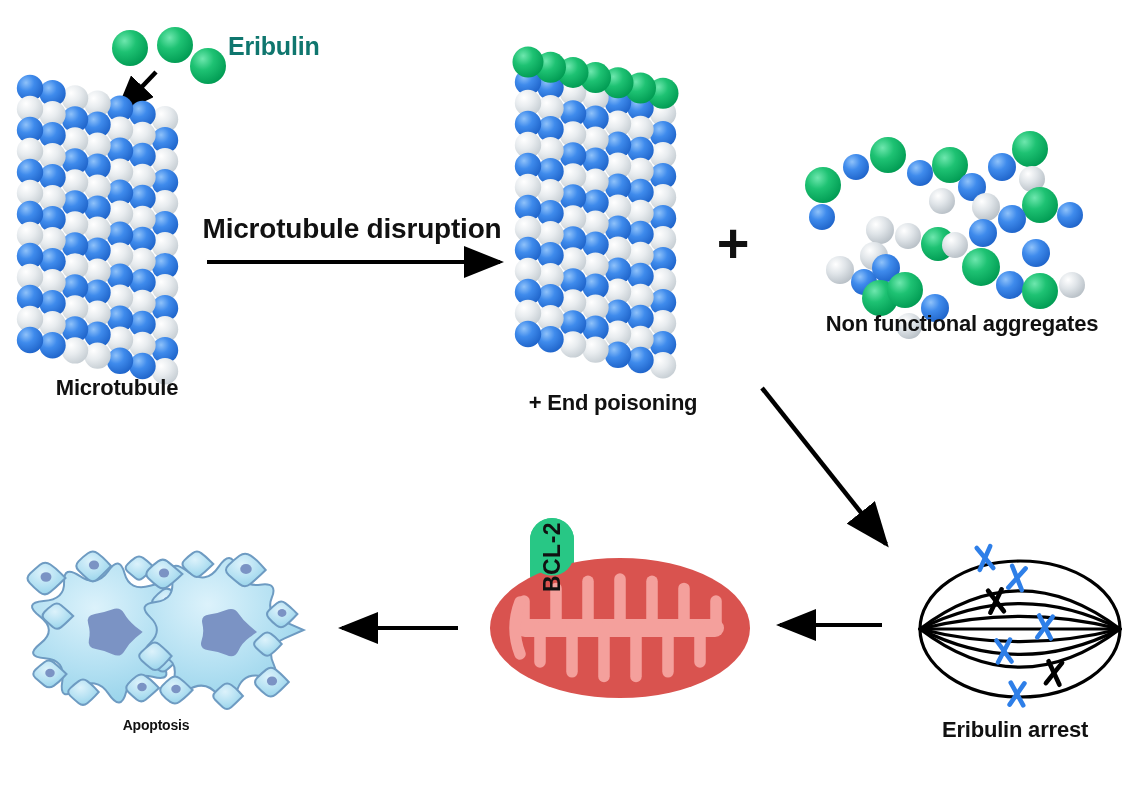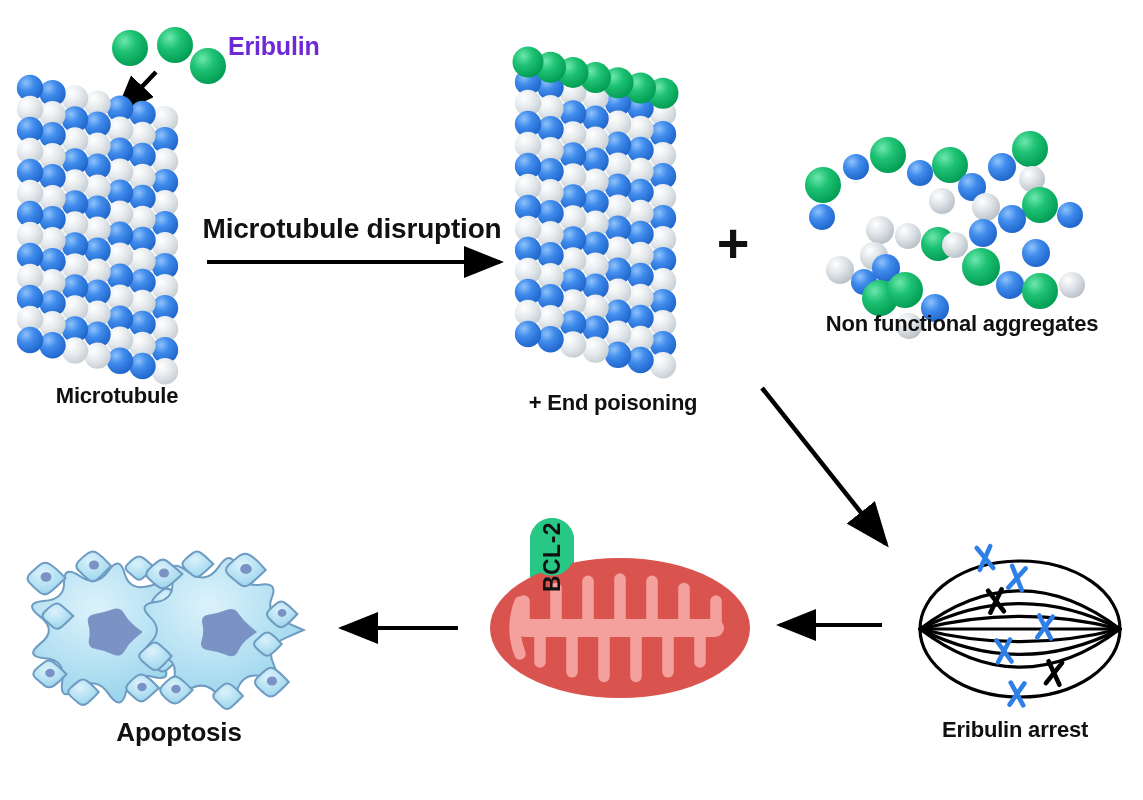--- a/index.html
+++ b/index.html
@@ -36,28 +36,28 @@
     letter-spacing: -0.2px;
   }
   .lbl-center {
     transform: translateX(-50%);
     text-align: center;
   }
   #eribulin-label {
     left: 228px;
     top: 32px;
     font-size: 25px;
-    color: #6d28d9;
-  }
-  #microtubule-label   { left: 117px; top: 383px; font-size: 22px; }
+    color: #0f766e;
+  }
+  #microtubule-label   { left: 117px; top: 375px; font-size: 22px; }
   #endpoison-label     { left: 613px; top: 390px; font-size: 22px; }
   #aggregates-label    { left: 962px; top: 311px; font-size: 22px; }
   #mitotic-label       { left: 1015px; top: 717px; font-size: 22px; }
   #bcl2inact-label     { left: 619px; top: 717px; font-size: 22px; }
-  #apoptosis-label     { left: 179px; top: 717px; font-size: 26px; }
+  #apoptosis-label     { left: 156px; top: 717px; font-size: 14px; }
   #disruption-label    { left: 352px; top: 213px; font-size: 28px; }
   #plus-symbol {
     position: absolute;
     left: 733px; top: 243px;
     transform: translate(-50%, -50%);
     font-size: 56px;
     font-weight: bold;
     color: #111111;
     font-family: "Liberation Sans", sans-serif;
     line-height: 1;

